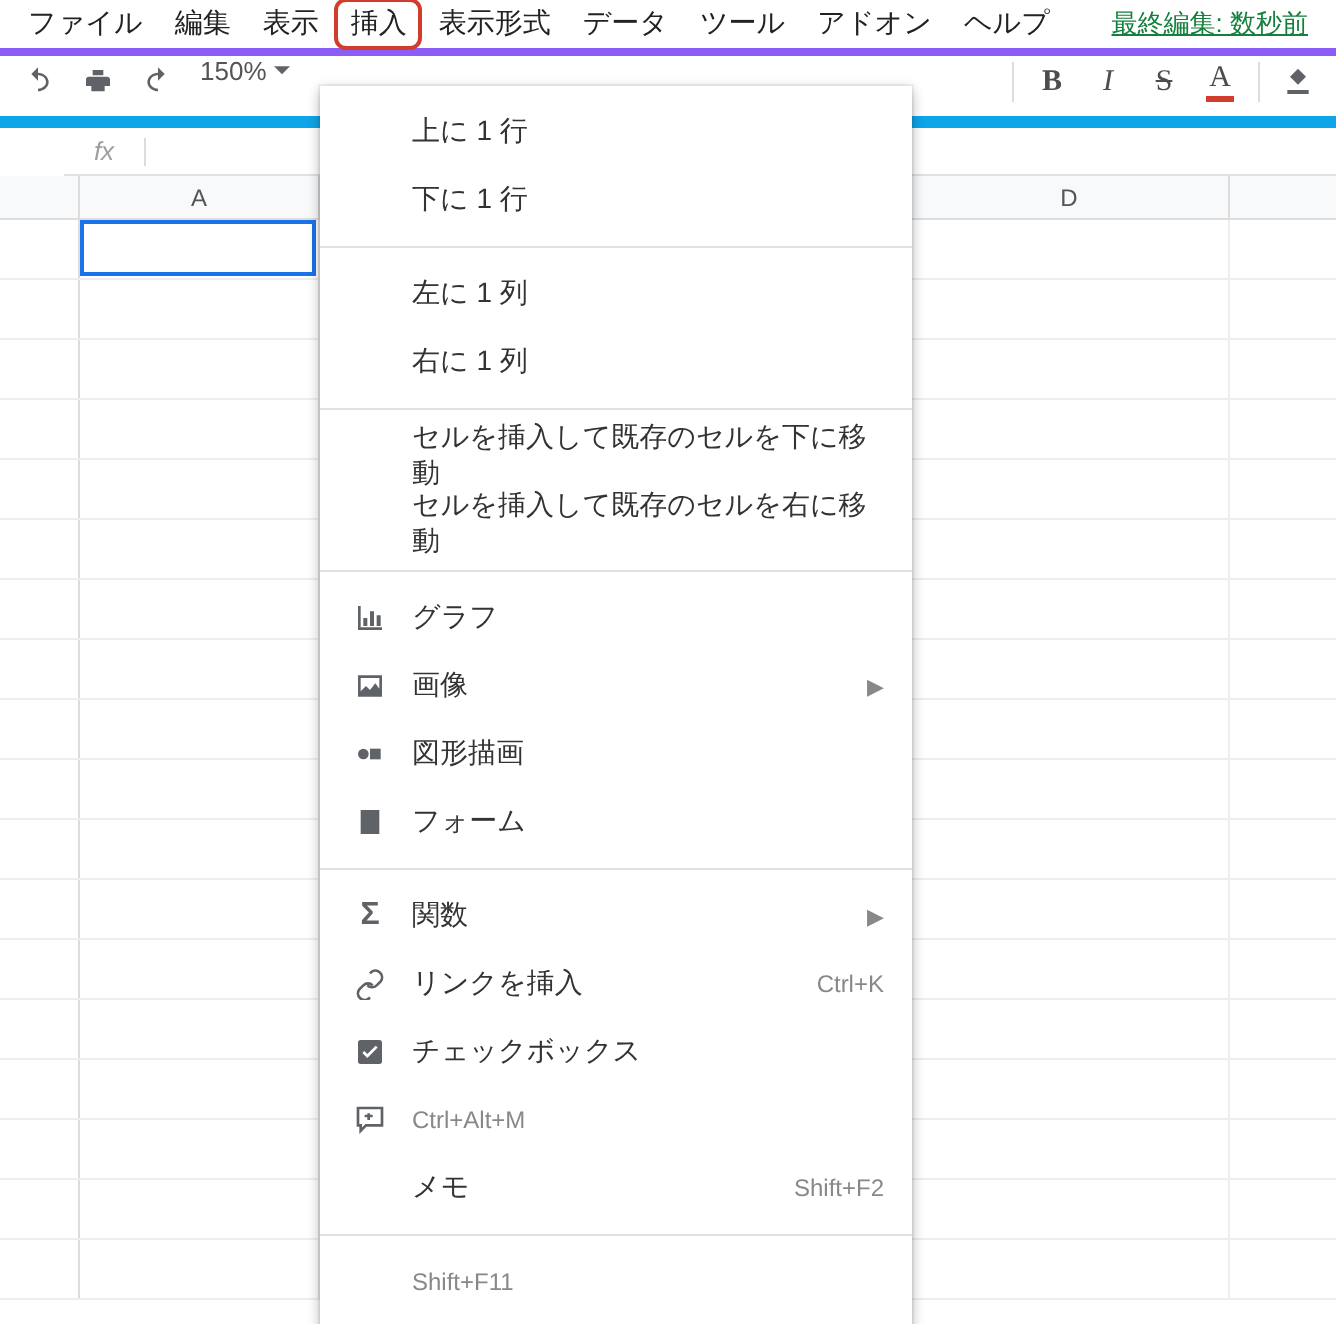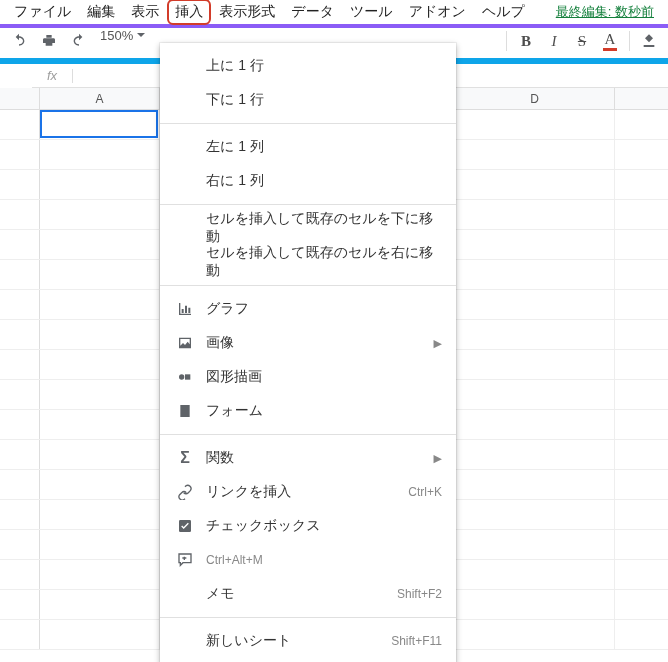--- a/index.html
+++ b/index.html
@@ -439,16 +439,15 @@
     <span class="dd-shortcut">Ctrl+Alt+M</span>
   </div>
   <div class="dd-item">
     <span class="dd-icon"></span>
     <span class="dd-label">メモ</span>
     <span class="dd-shortcut">Shift+F2</span>
   </div>
   <div class="dd-sep"></div>
   <div class="dd-item">
     <span class="dd-icon"></span>
-    <span class="dd-label">新しいシート</span>
     <span class="dd-shortcut">Shift+F11</span>
   </div>
 </div>
 
 </body></html>

